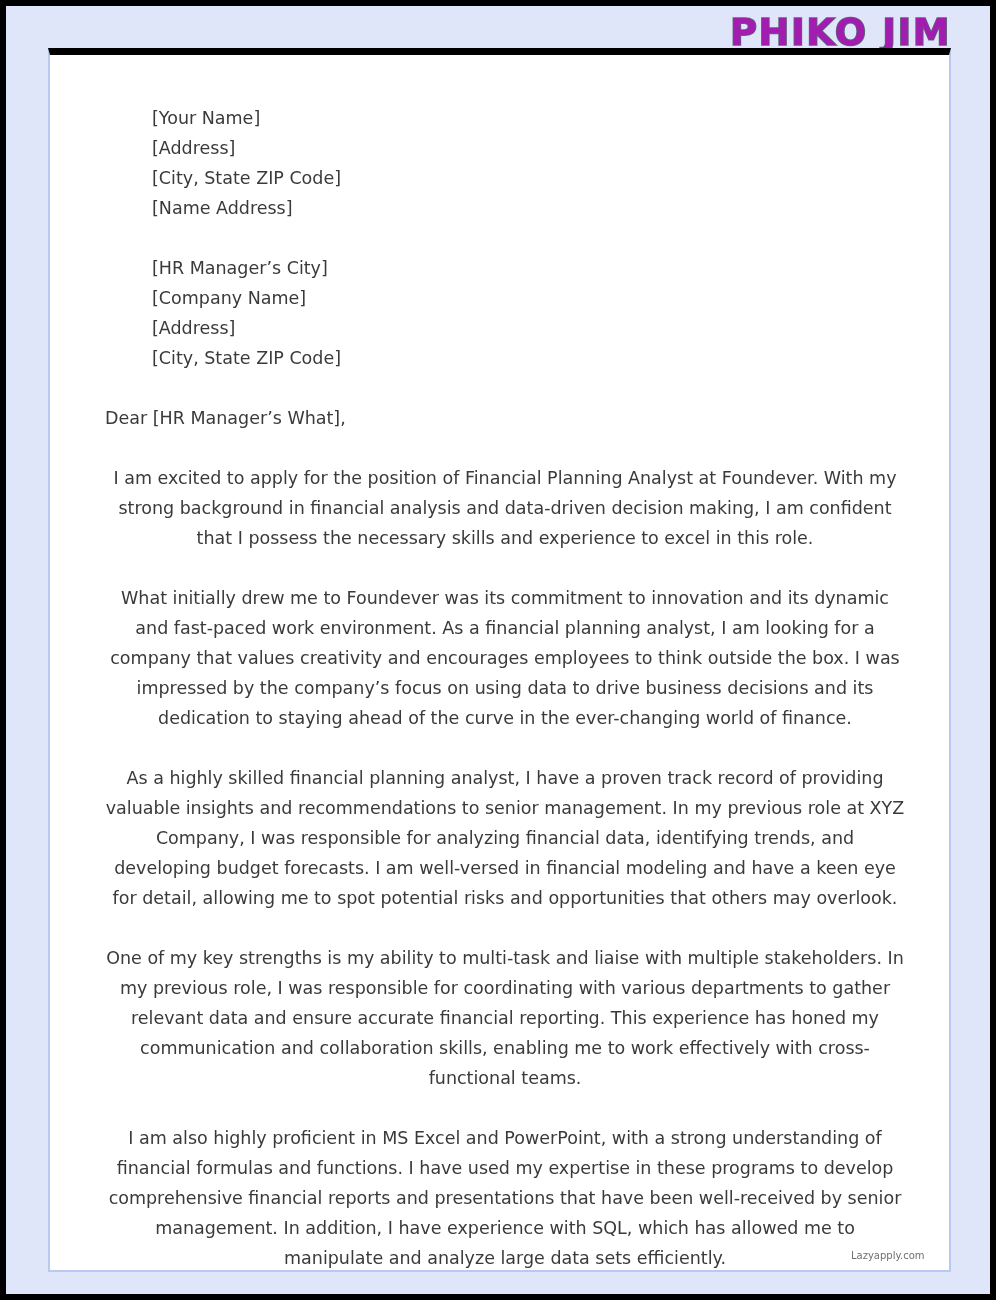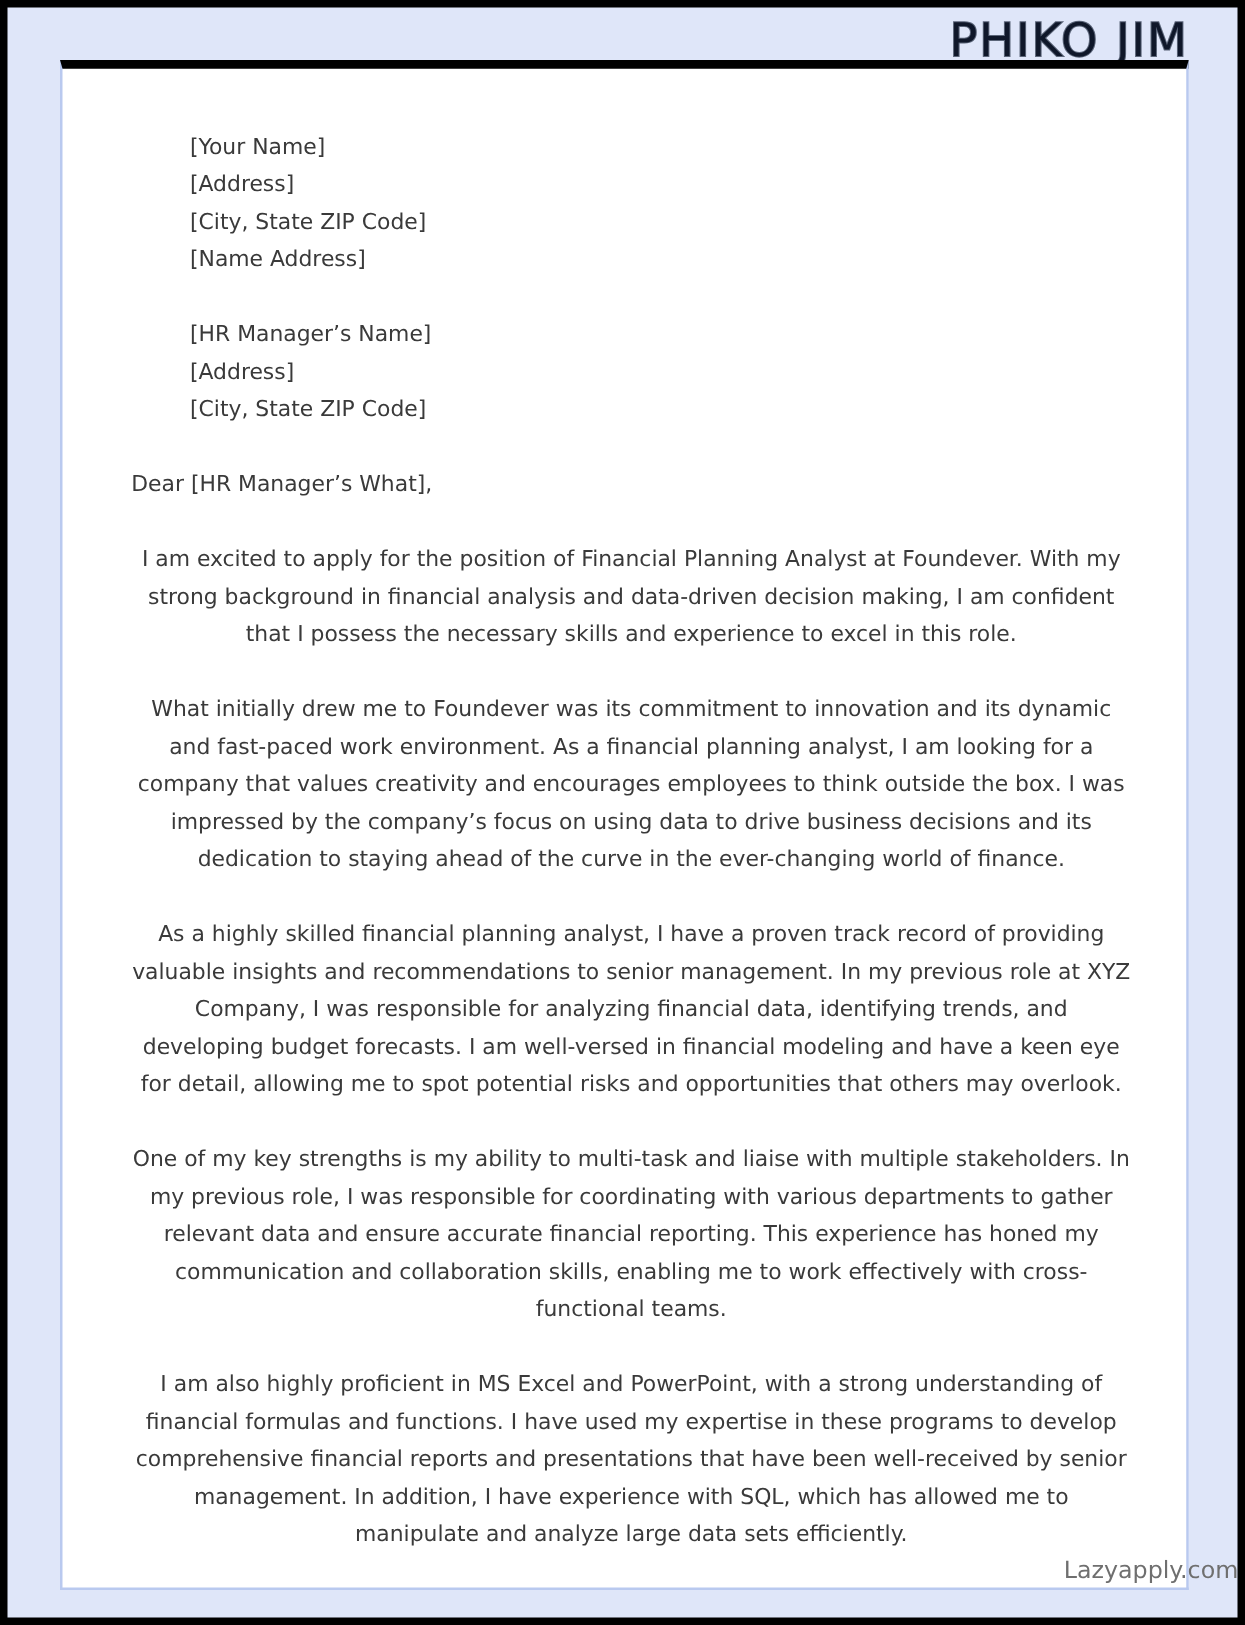--- a/index.html
+++ b/index.html
@@ -33,24 +33,24 @@
     top: 0;
     width: 984px;
     height: 48px;
   }
   #letterhead-name {
     position: absolute;
     right: 39px;
     top: 7px;
     font-family: "DejaVu Sans", sans-serif;
     font-size: 37px;
-    font-weight: 400;
+    font-weight: 700;
     letter-spacing: 1.5px;
     line-height: 40px;
-    color: #0f172a;
+    color: #a21caf;
     -webkit-text-stroke: 1.6px #5b6579;
     paint-order: stroke fill;
     white-space: nowrap;
   }
 
   
   #page-sheet {
     position: absolute;
     left: 42px;
     top: 42px;
@@ -89,21 +89,21 @@
     margin: 0 0 30px 0;
     text-align: center;
   }
 
   
   #watermark {
     position: absolute;
     left: 845px;
     top: 1241px;
     font-family: "DejaVu Sans", sans-serif;
-    font-size: 19px;
+    font-size: 10px;
     line-height: 18px;
     color: #6f6f6f;
     white-space: nowrap;
   }
 </style>
 </head>
 <body>
 
 <div id="canvas">
 
@@ -116,21 +116,22 @@
   <div id="letter-body">
 
     <div class="blk">
       <div class="addr-line">[Your Name]</div>
       <div class="addr-line">[Address]</div>
       <div class="addr-line">[City, State ZIP Code]</div>
       <div class="addr-line">[Name Address]</div>
     </div>
 
     <div class="blk">
-      <div class="addr-line">[HR Manager’s Name]</div>
+      <div class="addr-line">[HR Manager’s City]</div>
+      <div class="addr-line">[Company Name]</div>
       <div class="addr-line">[Address]</div>
       <div class="addr-line">[City, State ZIP Code]</div>
     </div>
 
     <div class="blk">Dear [HR Manager’s What],</div>
 
     <p class="para">I am excited to apply for the position of Financial Planning Analyst at Foundever. With my strong background in financial analysis and data-driven decision making, I am confident that I possess the necessary skills and experience to excel in this role.</p>
     <p class="para">What initially drew me to Foundever was its commitment to innovation and its dynamic and fast-paced work environment. As a financial planning analyst, I am looking for a company that values creativity and encourages employees to think outside the box. I was impressed by the company’s focus on using data to drive business decisions and its dedication to staying ahead of the curve in the ever-changing world of finance.</p>
     <p class="para">As a highly skilled financial planning analyst, I have a proven track record of providing valuable insights and recommendations to senior management. In my previous role at XYZ Company, I was responsible for analyzing financial data, identifying trends, and developing budget forecasts. I am well-versed in financial modeling and have a keen eye for detail, allowing me to spot potential risks and opportunities that others may overlook.</p>
     <p class="para">One of my key strengths is my ability to multi-task and liaise with multiple stakeholders. In my previous role, I was responsible for coordinating with various departments to gather relevant data and ensure accurate financial reporting. This experience has honed my communication and collaboration skills, enabling me to work effectively with cross-functional teams.</p>

